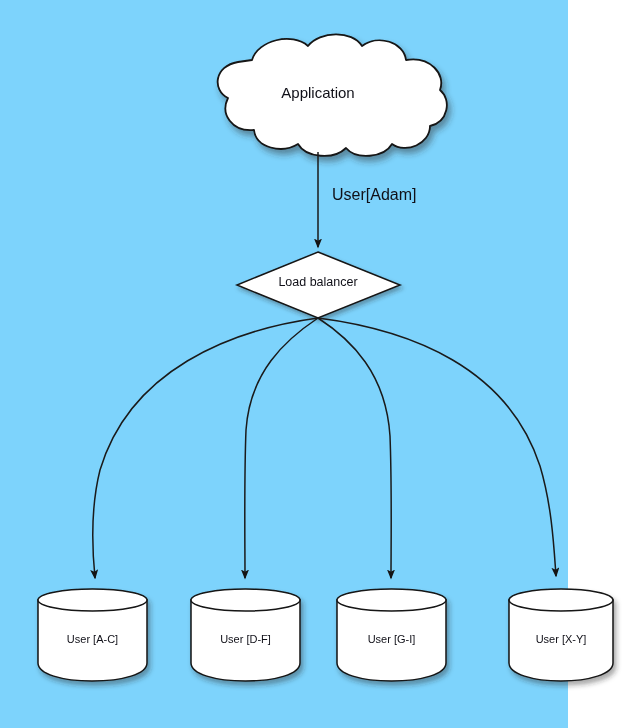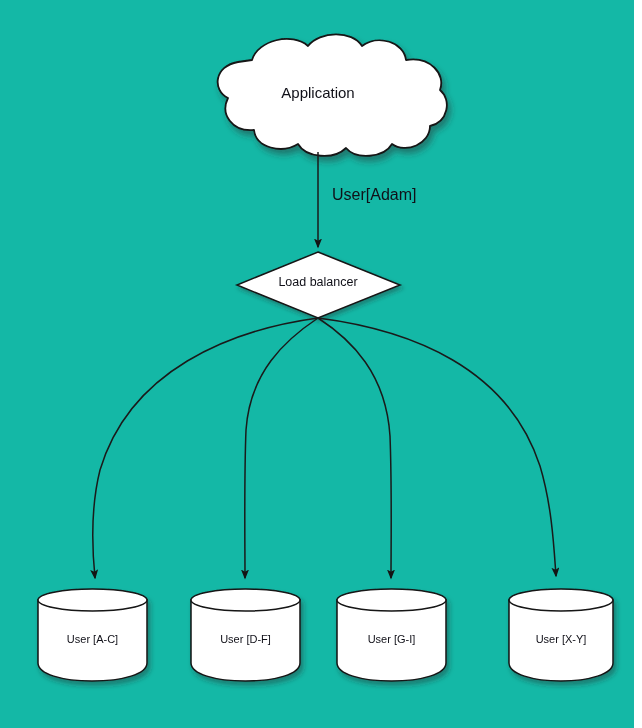--- a/index.html
+++ b/index.html
@@ -8,23 +8,23 @@
     background: #ffffff;
   }
   body {
     width: 642px;
     height: 728px;
     overflow: hidden;
     font-family: "Liberation Sans", sans-serif;
   }
   #diagram-root {
     position: relative;
-    width: 634px;
+    width: 568px;
     height: 728px;
-    background: #14b8a6;
+    background: #7dd3fc;
   }
   svg.diagram-canvas {
     display: block;
     width: 642px;
     height: 728px;
   }
   .cloud-outline {
     fill: #ffffff;
     stroke: #141414;
     stroke-width: 1.8;

